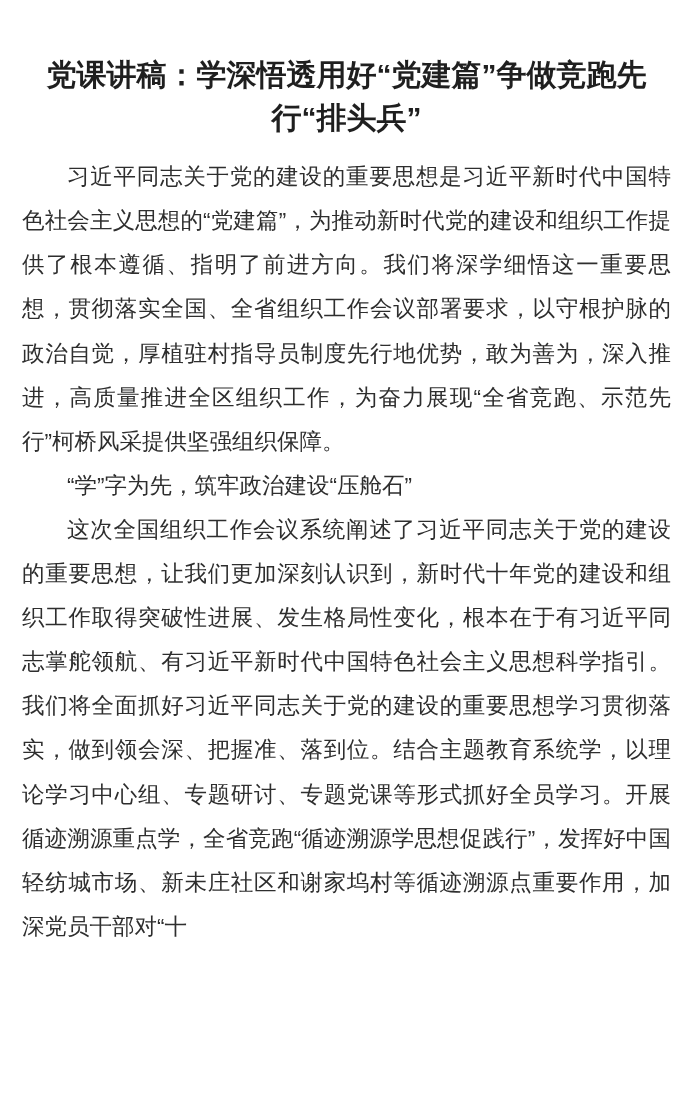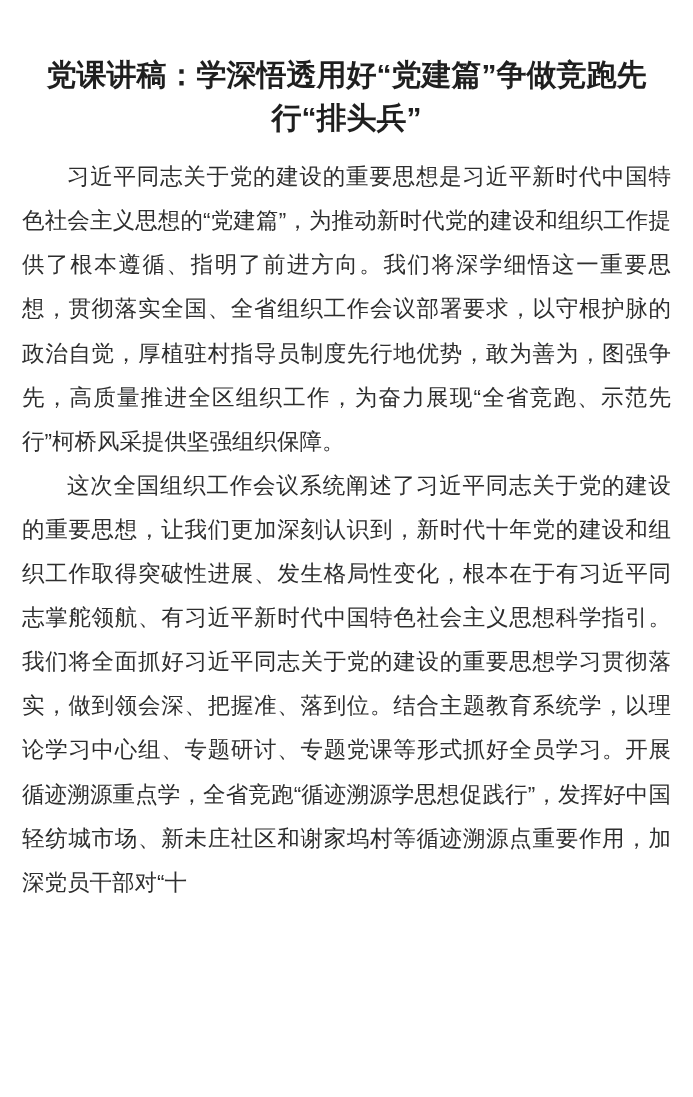--- a/index.html
+++ b/index.html
@@ -47,17 +47,18 @@
   }
 </style>
 </head>
 <body>
 
 <div class="page">
 
   <h1 class="doc-title">党课讲稿：学深悟透用好“党建篇”争做竞跑先行“排头兵”</h1>
 
   <div class="body-text">
-    <p class="para">习近平同志关于党的建设的重要思想是习近平新时代中国特色社会主义思想的“党建篇”，为推动新时代党的建设和组织工作提供了根本遵循、指明了前进方向。我们将深学细悟这一重要思想，贯彻落实全国、全省组织工作会议部署要求，以守根护脉的政治自觉，厚植驻村指导员制度先行地优势，敢为善为，图强争先，高质量推进全区组织工作，为奋力展现“全省竞跑、示范先行”柯桥风采提供坚强组织保障。</p>
+    <p class="para">习近平同志关于党的建设的重要思想是习近平新时代中国特色社会主义思想的“党建篇”，为推动新时代党的建设和组织工作提供了根本遵循、指明了前进方向。我们将深学细悟这一重要思想，贯彻落实全国、全省组织工作会议部署要求，以守根护脉的政治自觉，厚植驻村指导员制度先行地优势，敢为善为，深入推进，高质量推进全区组织工作，为奋力展现“全省竞跑、示范先行”柯桥风采提供坚强组织保障。</p>
+    <p class="para">“学”字为先，筑牢政治建设“压舱石”</p>
     <p class="para">这次全国组织工作会议系统阐述了习近平同志关于党的建设的重要思想，让我们更加深刻认识到，新时代十年党的建设和组织工作取得突破性进展、发生格局性变化，根本在于有习近平同志掌舵领航、有习近平新时代中国特色社会主义思想科学指引。我们将全面抓好习近平同志关于党的建设的重要思想学习贯彻落实，做到领会深、把握准、落到位。结合主题教育系统学，以理论学习中心组、专题研讨、专题党课等形式抓好全员学习。开展循迹溯源重点学，全省竞跑“循迹溯源学思想促践行”，发挥好中国轻纺城市场、新未庄社区和谢家坞村等循迹溯源点重要作用，加深党员干部对“十</p>
   </div>
 
 </div>
 
 </body></html>

